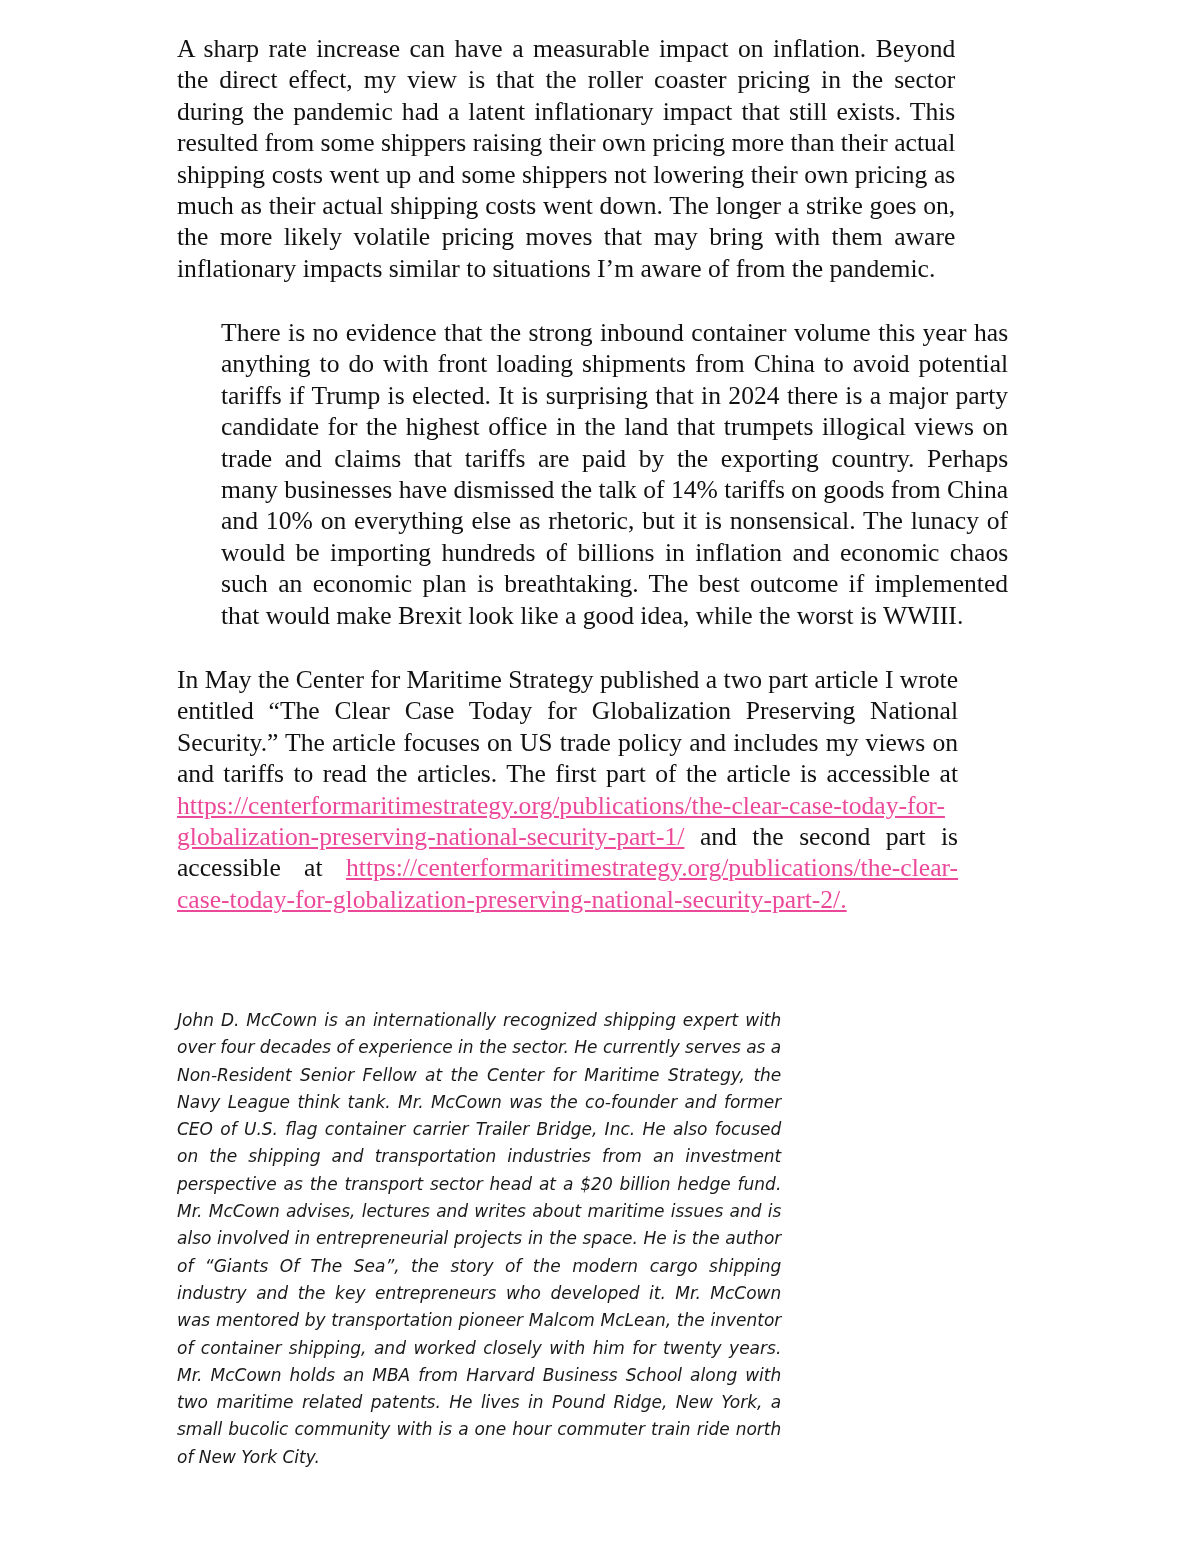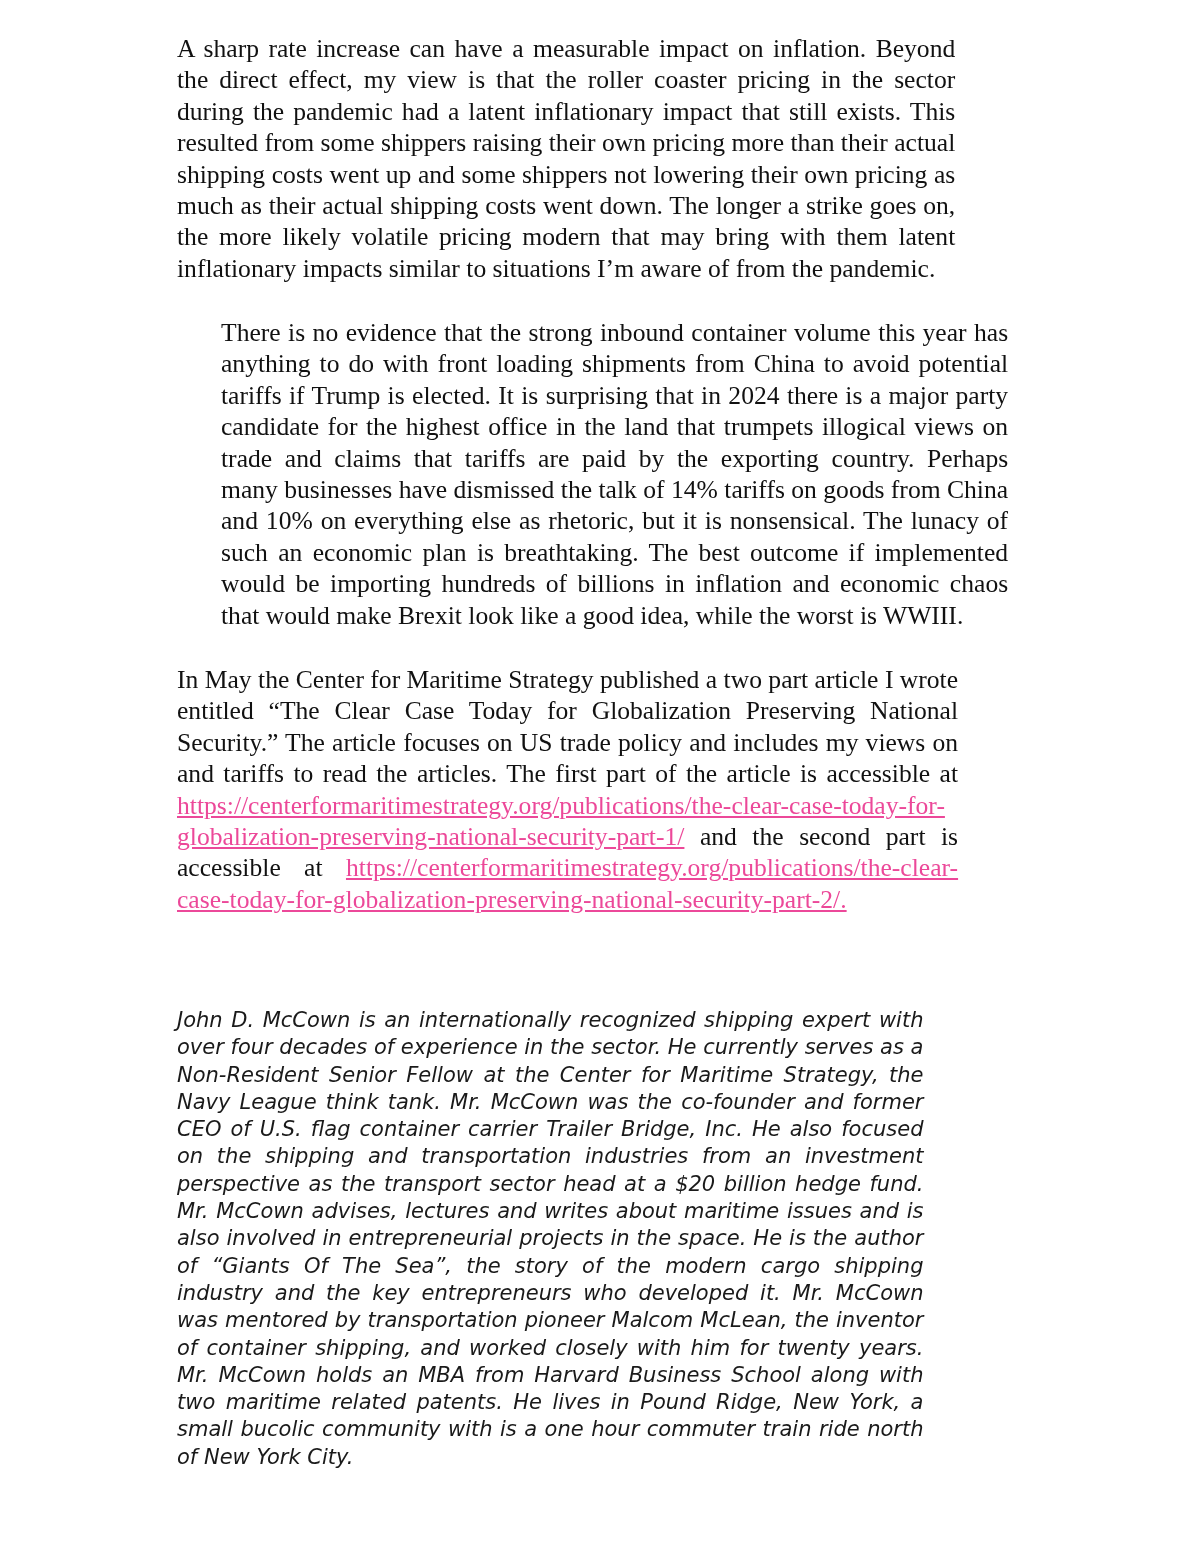--- a/index.html
+++ b/index.html
@@ -21,53 +21,53 @@
   }
   .line.last { text-align-last: left; }
   #p1 { position: absolute; top: 0; }
   #p2 { position: absolute; top: 284px; margin-left: 44px; }
   #p3 { position: absolute; top: 631px; }
   a.link { color: #ec4899; text-decoration: underline; text-underline-offset: 2px; }
   .bio {
     position: absolute; top: 974px;
     font-family: "DejaVu Sans", sans-serif;
     font-style: italic;
-    font-size: 21px;
+    font-size: 17px;
     line-height: 27.3px;
     color: #1a1a1a;
     margin: 0;
   }
   .bio .line { height: 27.3px; }
 </style>
 </head>
 <body>
 
 <div class="page">
 
   <p id="p1" class="serif-para">
     <span class="line">A sharp rate increase can have a measurable impact on inflation.  Beyond</span>
     <span class="line">the direct effect, my view is that the roller coaster pricing in the sector</span>
     <span class="line">during the pandemic had a latent inflationary impact that still exists.  This</span>
     <span class="line">resulted from some shippers raising their own pricing more than their actual</span>
     <span class="line">shipping costs went up and some shippers not lowering their own pricing as</span>
     <span class="line">much as their actual shipping costs went down.  The longer a strike goes on,</span>
-    <span class="line">the more likely volatile pricing modern that may bring with them latent</span>
+    <span class="line">the more likely volatile pricing moves that may bring with them aware</span>
     <span class="line last">inflationary impacts similar to situations I’m aware of from the pandemic.</span>
   </p>
 
   <p id="p2" class="serif-para">
     <span class="line">There is no evidence that the strong inbound container volume this year has</span>
     <span class="line">anything to do with front loading shipments from China to avoid potential</span>
     <span class="line">tariffs if Trump is elected.  It is surprising that in 2024 there is a major party</span>
     <span class="line">candidate for the highest office in the land that trumpets illogical views on</span>
     <span class="line">trade and claims that tariffs are paid by the exporting country.  Perhaps</span>
     <span class="line">many businesses have dismissed the talk of 14% tariffs on goods from China</span>
     <span class="line">and 10% on everything else as rhetoric, but it is nonsensical.  The lunacy of</span>
+    <span class="line">would be importing hundreds of billions in inflation and economic chaos</span>
     <span class="line">such an economic plan is breathtaking.  The best outcome if implemented</span>
-    <span class="line">would be importing hundreds of billions in inflation and economic chaos</span>
     <span class="line last">that would make Brexit look like a good idea, while the worst is WWIII.</span>
   </p>
 
   <p id="p3" class="serif-para">
     <span class="line">In May the Center for Maritime Strategy published a two part article I wrote</span>
     <span class="line">entitled “The Clear Case Today for Globalization Preserving National</span>
     <span class="line">Security.”  The article focuses on US trade policy and includes my views on</span>
     <span class="line">and tariffs to read the articles.  The first part of the article is accessible at</span>
     <span class="line last"><a class="link">https://centerformaritimestrategy.org/publications/the-clear-case-today-for-</a></span>
     <span class="line"><a class="link">globalization-preserving-national-security-part-1/</a> <span>and the second part is</span></span>

